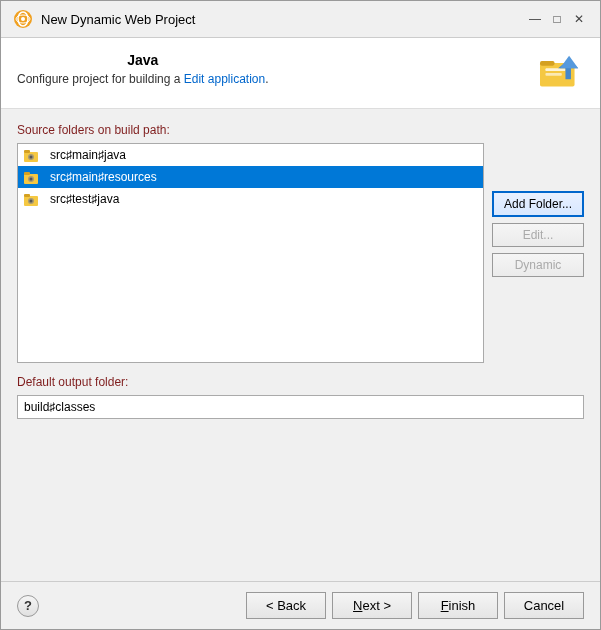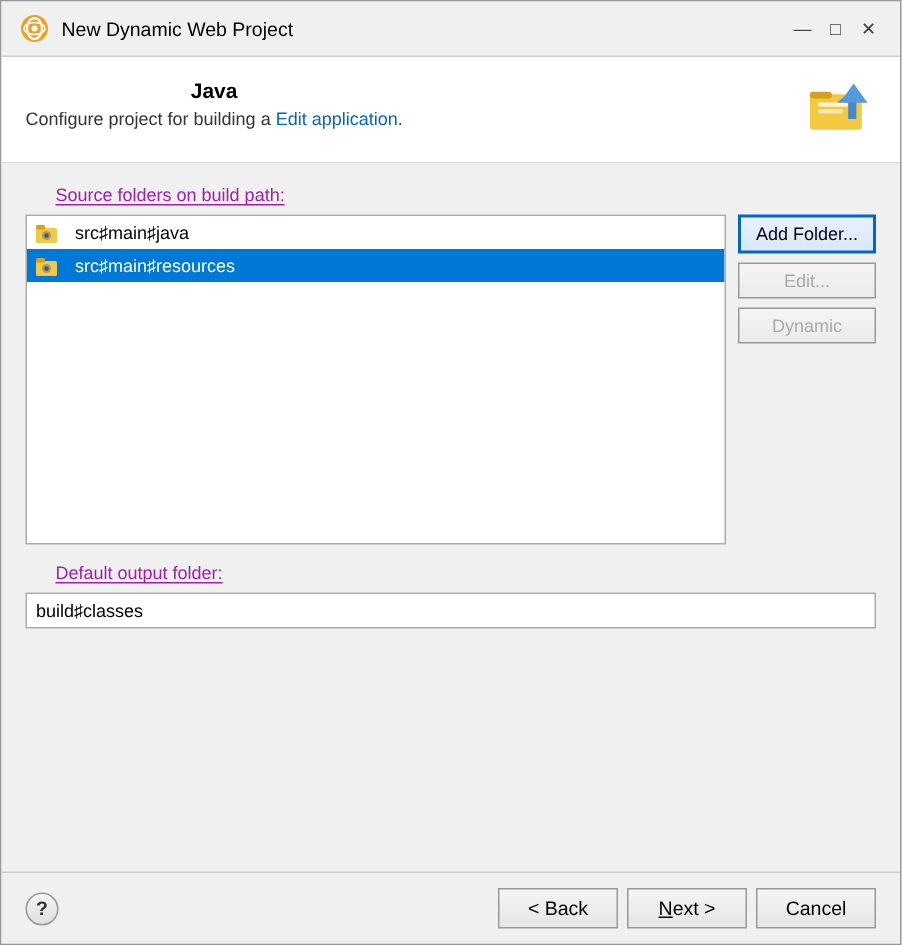--- a/index.html
+++ b/index.html
@@ -102,25 +102,23 @@
     .content {
       flex: 1;
       padding: 14px 16px;
       display: flex;
       flex-direction: column;
       gap: 12px;
       background: #f0f0f0;
     }
     .section-label {
       font-size: 12px;
-      color: #a21caf;
+      color: #7f1d1d;
       margin-bottom: 6px;
-      text-decoration: underline;
       text-underline-offset: 2px;
-      margin-left: 20px;
     }
     .source-folders-row {
       display: flex;
       gap: 8px;
       flex: 1;
     }
     .source-list-container {
       flex: 1;
       border: 1px solid #aaa;
       background: #fff;
@@ -148,20 +146,21 @@
       flex-shrink: 0;
       display: inline-flex;
       align-items: center;
       justify-content: center;
     }
     .side-buttons {
       display: flex;
       flex-direction: column;
       gap: 6px;
       min-width: 90px;
+      margin-top: 48px;
     }
     .side-btn {
       padding: 4px 10px;
       font-size: 12px;
       border: 1px solid #999;
       background: linear-gradient(to bottom, #f5f5f5, #e5e5e5);
       cursor: pointer;
       color: #000;
       text-align: center;
       min-width: 88px;
@@ -309,20 +308,31 @@
             <span class="list-item-icon">
               <svg width="16" height="14" viewBox="0 0 16 14">
                 <rect x="0" y="4" width="14" height="10" rx="1" fill="#f5c842"></rect>
                 <rect x="0" y="2" width="6" height="3" rx="1" fill="#d4a020"></rect>
                 <circle cx="7" cy="9" r="3" fill="#888" opacity="0.7"></circle>
                 <circle cx="7" cy="9" r="1.5" fill="#555"></circle>
               </svg>
             </span>
             <span>src♯main♯resources</span>
           </div>
+          <div class="list-item">
+            <span class="list-item-icon">
+              <svg width="16" height="14" viewBox="0 0 16 14">
+                <rect x="0" y="4" width="14" height="10" rx="1" fill="#f5c842"></rect>
+                <rect x="0" y="2" width="6" height="3" rx="1" fill="#d4a020"></rect>
+                <circle cx="7" cy="9" r="3" fill="#888" opacity="0.7"></circle>
+                <circle cx="7" cy="9" r="1.5" fill="#555"></circle>
+              </svg>
+            </span>
+            <span>src♯test♯java</span>
+          </div>
         </div>
         <div class="side-buttons">
           <button class="side-btn active">Add Folder...</button>
           <button class="side-btn" disabled="">Edit...</button>
           <button class="side-btn" disabled="">Dynamic</button>
         </div>
       </div>
     </div>
 
     <div class="output-section">
@@ -331,16 +341,17 @@
     </div>
   </div>
 
   <div class="footer">
     <div class="footer-left">
       <button class="help-btn">?</button>
     </div>
     <div class="footer-buttons">
       <button class="footer-btn">&lt; Back</button>
       <button class="footer-btn"><u>N</u>ext &gt;</button>
+      <button class="footer-btn"><u>F</u>inish</button>
       <button class="footer-btn">Cancel</button>
     </div>
   </div>
 </div>
 
 </body></html>

